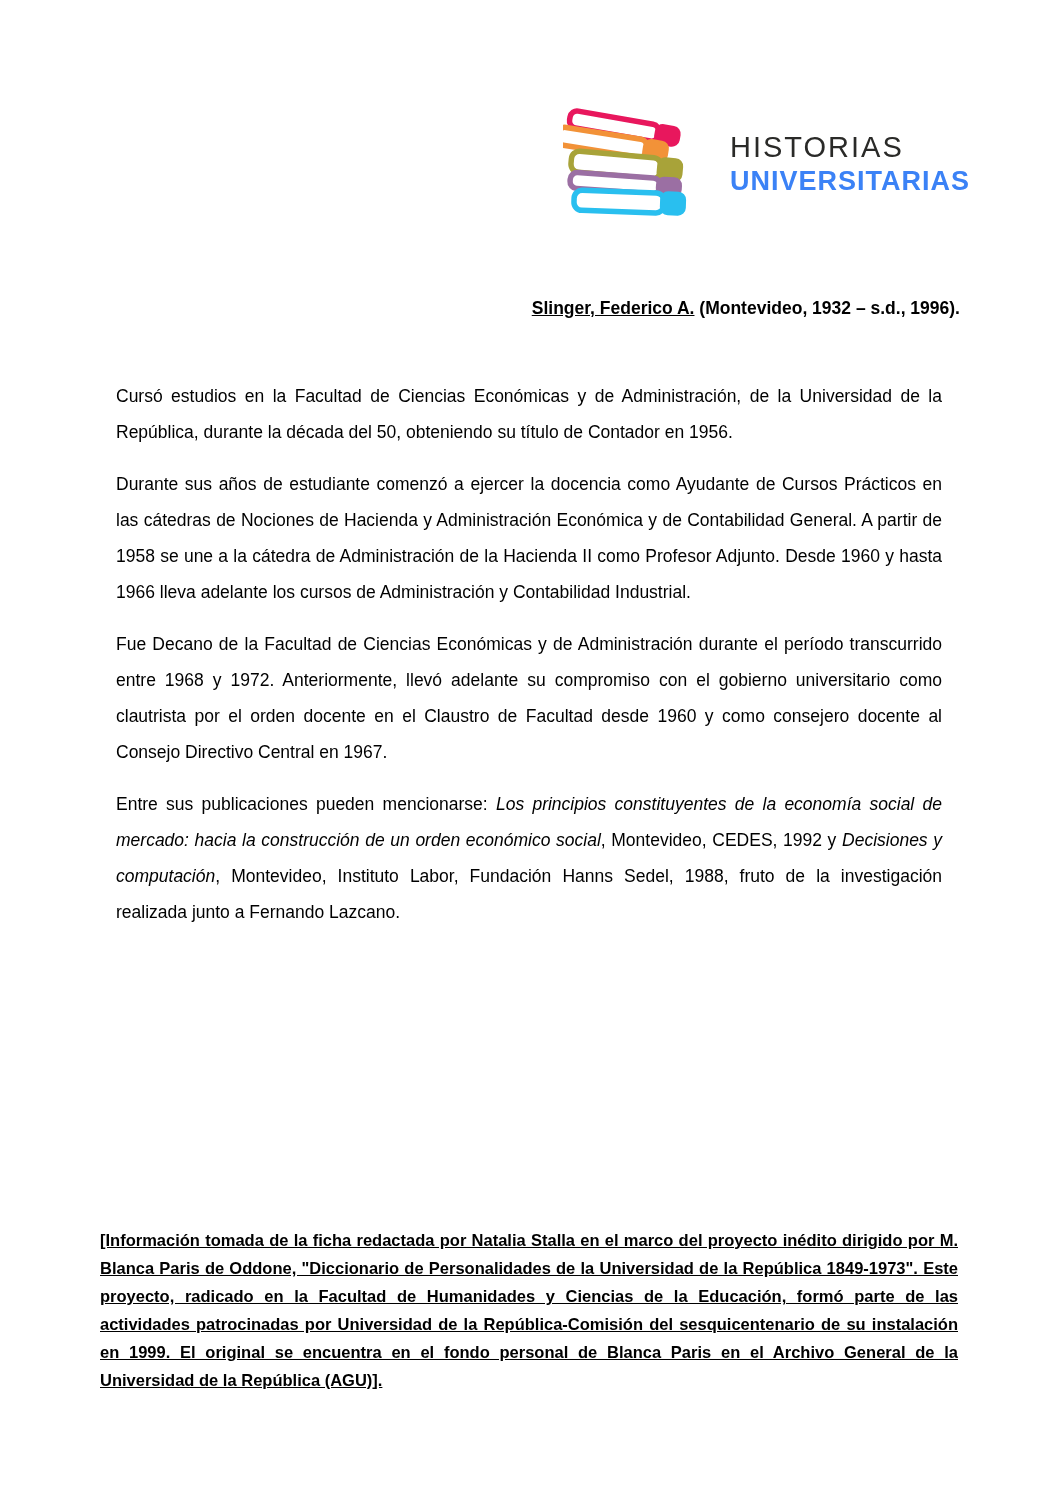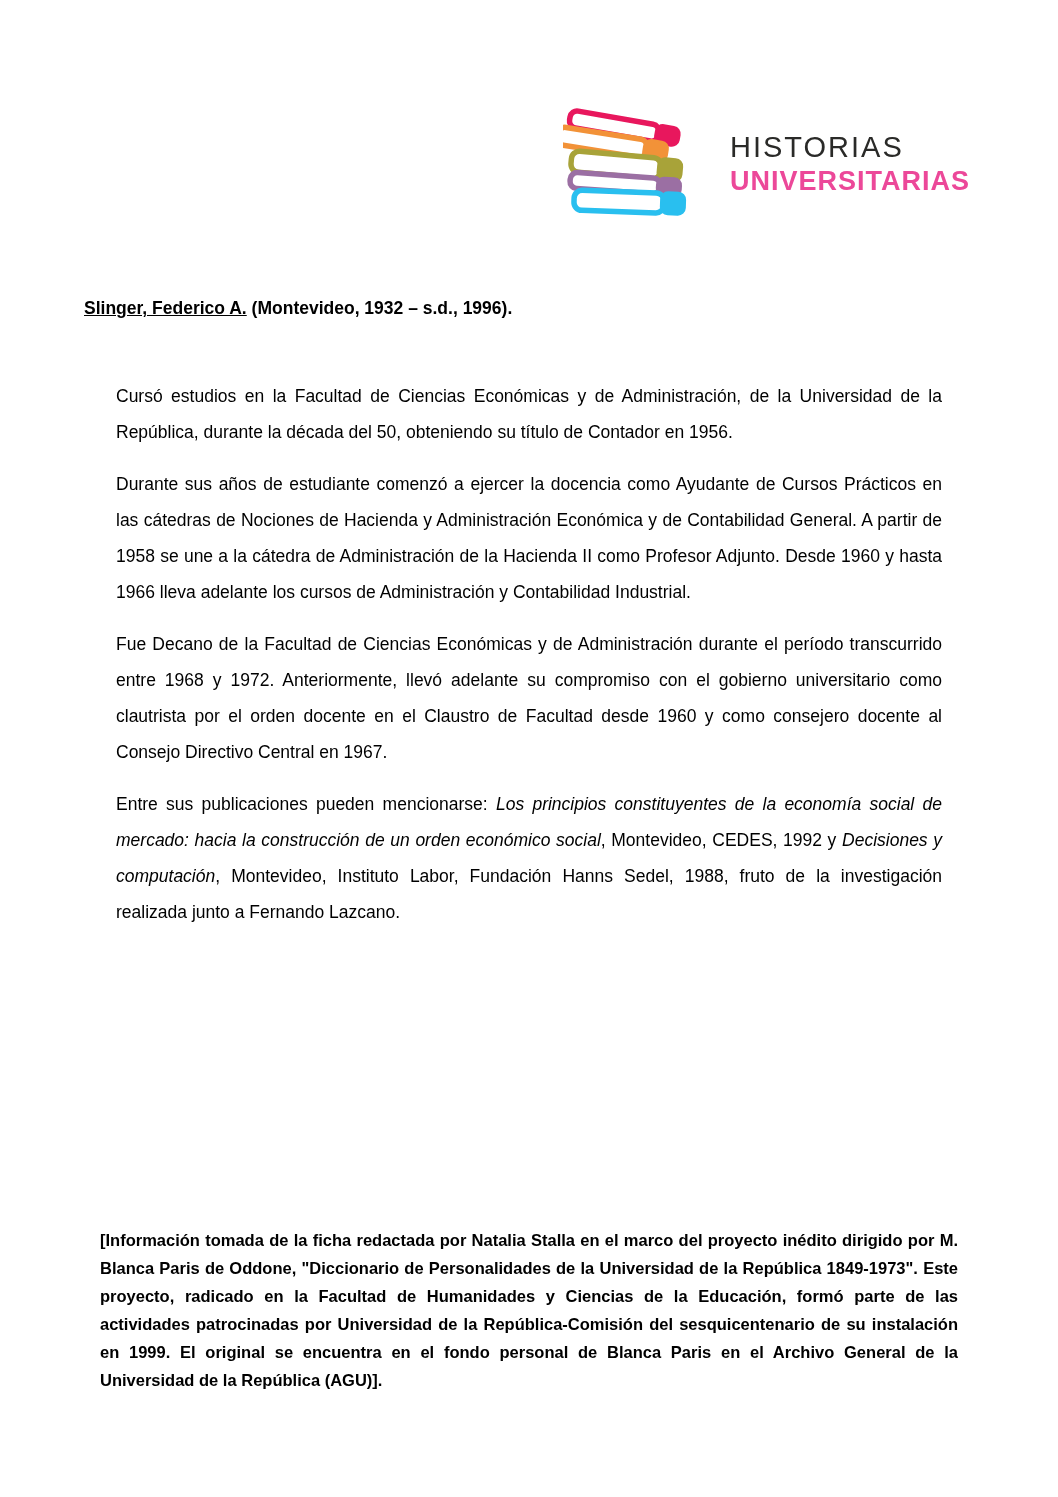--- a/index.html
+++ b/index.html
@@ -18,35 +18,36 @@
   .logo svg.books { position: absolute; left: 0; top: 0; }
   .logo-text { position: absolute; left: 128px; top: 26px; white-space: nowrap; margin-left: 39px; }
   .logo-line1 {
     font-size: 29px; font-weight: 400; letter-spacing: 2px; line-height: 1.1;
   }
   .logo-line2 {
     font-size: 27px; font-weight: 700; letter-spacing: 1px; line-height: 1.1; margin-top: 3px;
   }
   
   .entry-title {
-    position: absolute; left: 84px; top: 296px; width: 858px;
-    font-size: 17.5px; font-weight: 700; line-height: 24px;
+    position: absolute; left: 102px; top: 296px; width: 858px;
+    font-size: 17.5px; font-weight: 700; line-height: 24px; text-align: right;
   }
   
   .body-text {
     position: absolute; left: 100px; top: 362px; width: 858px;
     font-size: 17.5px; line-height: 36px;
     text-align: justify;
   }
   .body-text p { margin: 16px; }
   
   .footer-note {
     position: absolute; left: 100px; top: 1226px; width: 858px;
     font-size: 16.5px; font-weight: 700; line-height: 28px;
     text-align: justify;
+    text-decoration: underline;
   }
 </style>
 </head>
 <body>
 
 <div class="page">
 
   <div class="logo">
     <svg class="books" viewBox="0 0 140 118" width="140" height="118" aria-hidden="true">
 
@@ -70,21 +71,21 @@
         <rect x="30" y="-10" width="26" height="20" rx="8" stroke="none" fill="#9b6fa3"></rect>
       </g>
 
       <g transform="translate(67,96) rotate(2)" fill="none" stroke-width="5.5" stroke-linejoin="round" stroke="#29bfef">
         <rect x="-56" y="-10" width="90" height="20" rx="8" fill="#ffffff"></rect>
         <rect x="30" y="-12" width="26" height="24" rx="8" stroke="none" fill="#29bfef"></rect>
       </g>
     </svg>
     <div class="logo-text">
       <div class="logo-line1" style="color: rgb(42, 42, 40);">HISTORIAS</div>
-      <div class="logo-line2" style="color: #ec4899;">UNIVERSITARIAS</div>
+      <div class="logo-line2" style="color: #3b82f6;">UNIVERSITARIAS</div>
     </div>
   </div>
 
   <div class="entry-title"><span style="font-weight: 700; text-decoration: underline;">Slinger, Federico A.</span><span style="font-weight: 700;"> (Montevideo, 1932 – s.d., 1996).</span></div>
 
   <div class="body-text">
     <p><span>Cursó estudios en la Facultad de Ciencias Económicas y de Administración, de la Universidad de la República, durante la década del 50, obteniendo su título de Contador en 1956.</span></p>
     <p><span>Durante sus años de estudiante comenzó a ejercer la docencia como Ayudante de Cursos Prácticos en las cátedras de Nociones de Hacienda y Administración Económica y de Contabilidad General. A partir de 1958 se une a la cátedra de Administración de la Hacienda II como Profesor Adjunto. Desde 1960 y hasta 1966 lleva adelante los cursos de Administración y Contabilidad Industrial.</span></p>
     <p><span>Fue Decano de la Facultad de Ciencias Económicas y de Administración durante el período transcurrido entre 1968 y 1972. Anteriormente, llevó adelante su compromiso con el gobierno universitario como clautrista por el orden docente en el Claustro de Facultad desde 1960 y como consejero docente al Consejo Directivo Central en 1967.</span></p>
     <p><span>Entre sus publicaciones pueden mencionarse: </span><span style="font-style: italic;">Los principios constituyentes de la economía social de mercado: hacia la construcción de un orden económico social</span><span>, Montevideo, CEDES, 1992 y </span><span style="font-style: italic;">Decisiones y computación</span><span>, Montevideo, Instituto Labor, Fundación Hanns Sedel, 1988, fruto de la investigación realizada junto a Fernando Lazcano.</span></p>

